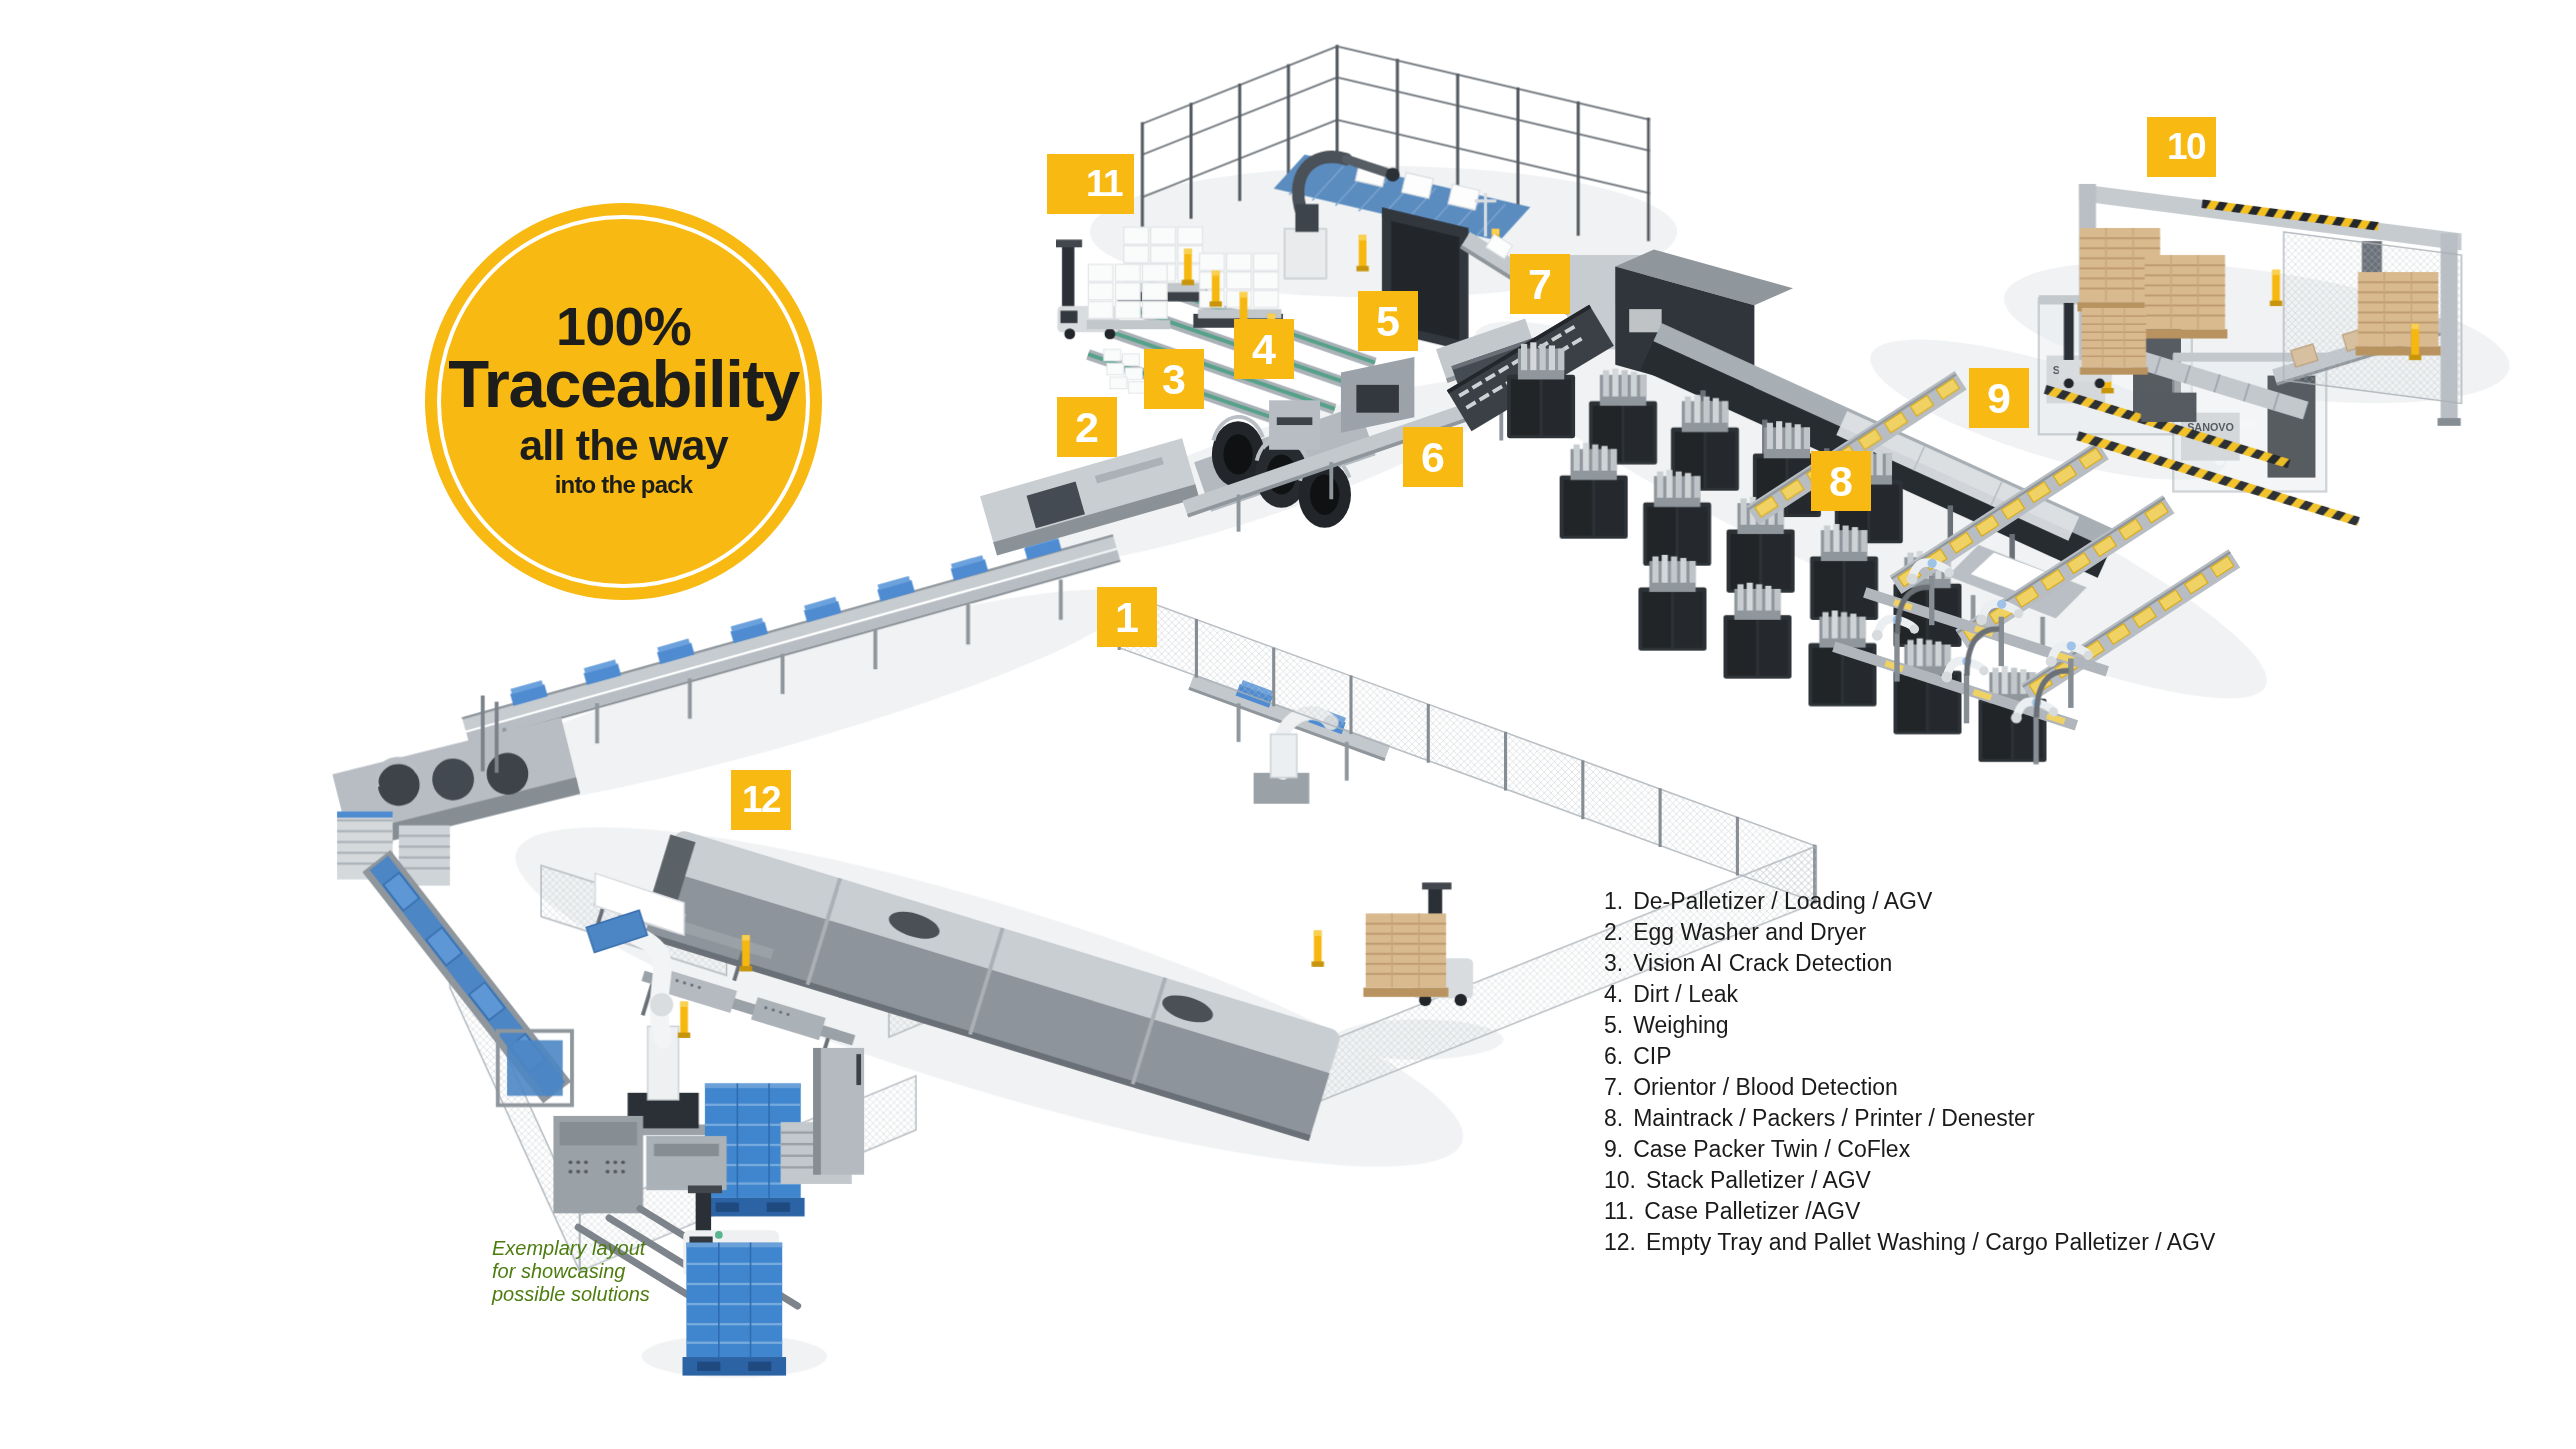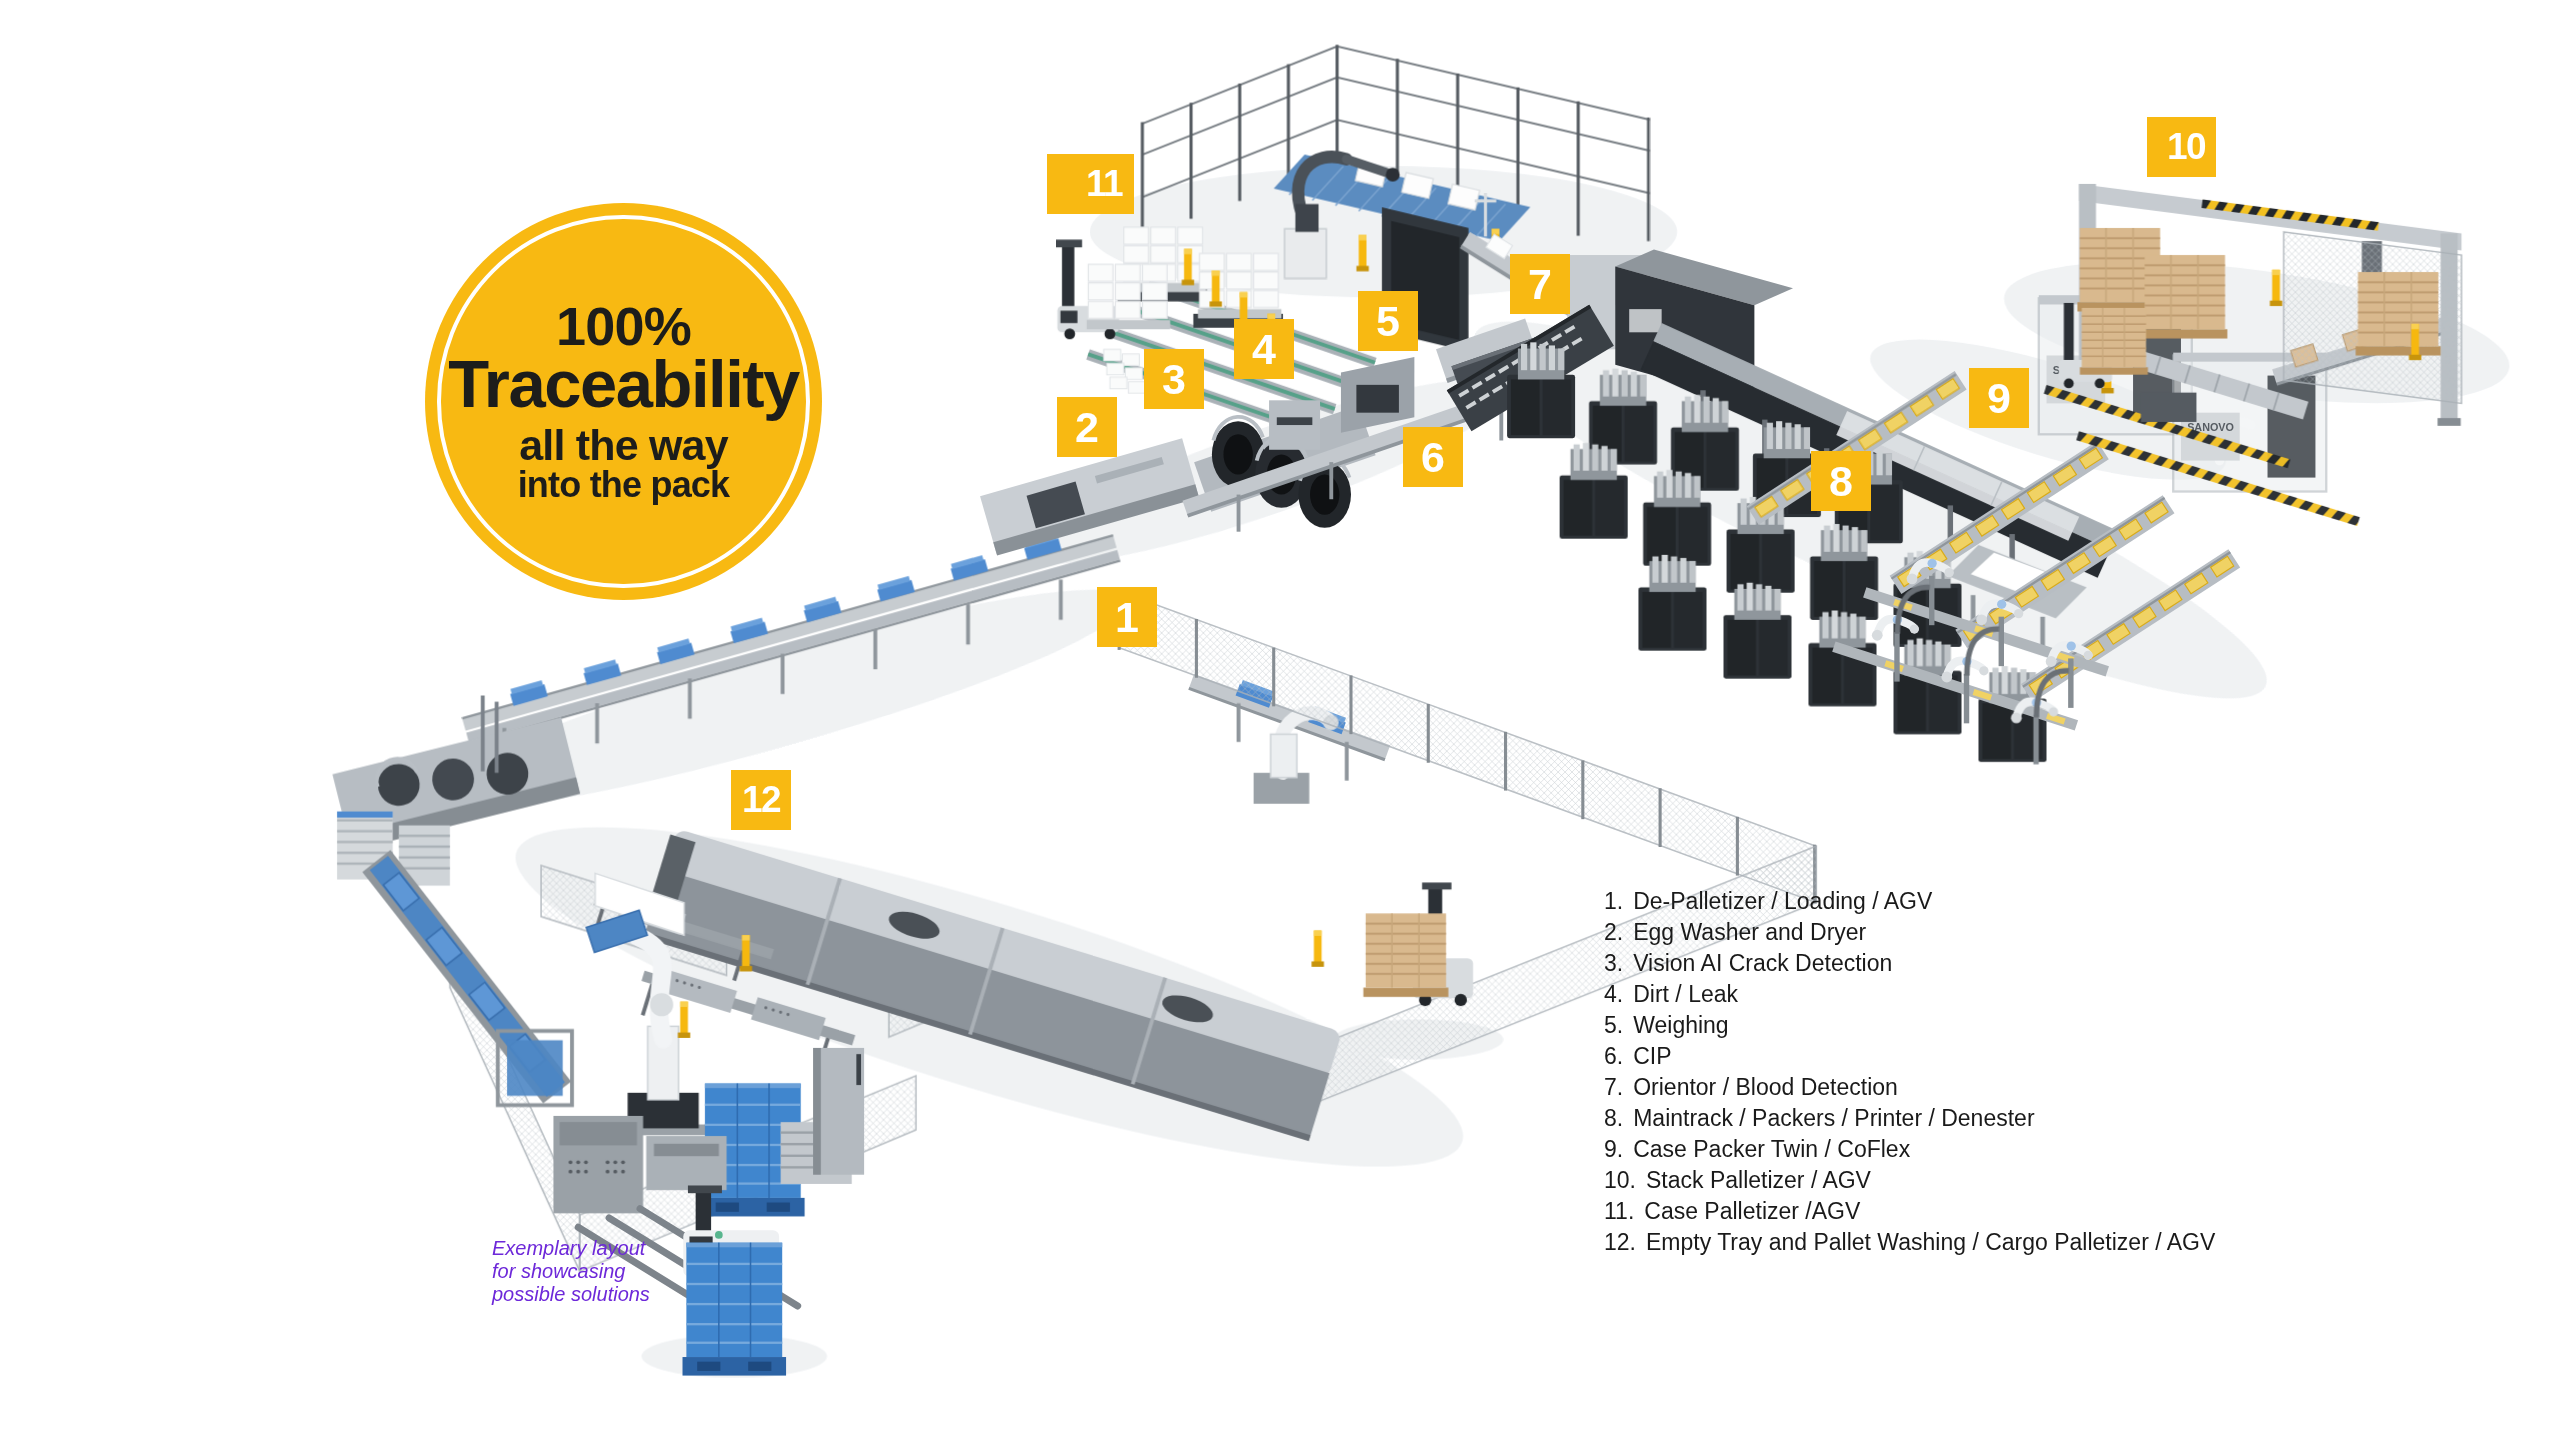--- a/index.html
+++ b/index.html
@@ -8,40 +8,40 @@
   #factory-svg{position:absolute;left:0;top:0;}
 
   
   .badge{position:absolute;left:425px;top:203px;width:397px;height:397px;border-radius:50%;
          background:#F8B912;display:flex;flex-direction:column;justify-content:center;
          text-align:center;color:#1d1d1b;}
   .badge::before{content:"";position:absolute;inset:12.4px;border:4.6px solid #fff;border-radius:50%;}
   .badge .b1{font-size:54px;font-weight:bold;line-height:57px;letter-spacing:-0.8px;}
   .badge .b2{font-size:67px;font-weight:bold;line-height:57px;letter-spacing:-1.5px;}
   .badge .b3{font-size:43px;font-weight:bold;line-height:40px;margin-top:12.4px;letter-spacing:-0.8px;}
-  .badge .b4{font-size:36px;font-weight:bold;line-height:40px;letter-spacing:-0.8px;}
+  .badge .b4{font-size:24px;font-weight:bold;line-height:40px;letter-spacing:-0.8px;}
 
   
   .marker{position:absolute;width:60px;height:60px;background:#F8B912;color:#ffffff;
           display:flex;align-items:center;justify-content:center;
           font-size:43px;font-weight:bold;}
   .marker.two{font-size:37px;letter-spacing:-1.5px;}
   .m1{left:1097px;top:587px;} .m2{left:1057px;top:397px;} .m3{left:1144px;top:349px;}
   .m4{left:1234px;top:319px;} .m5{left:1358px;top:291px;} .m6{left:1403px;top:427px;}
   .m7{left:1510px;top:254px;} .m8{left:1811px;top:451px;} .m9{left:1969px;top:368px;}
   .m10{left:2147px;top:117px;padding-left:9px;} .m11{left:1047px;top:154px;padding-left:27px;} .m12{left:731px;top:770px;}
 
   
   .legend{position:absolute;left:1604px;top:886px;color:#1a1a1a;font-size:23px;line-height:31px;}
   .legend .row{display:flex;white-space:nowrap;}
   .legend .num{margin-right:10px;}
 
   
   .footnote{position:absolute;left:492px;top:1237px;font-style:italic;font-size:20px;
-            line-height:23px;color:#6d28d9;}
+            line-height:23px;color:#4d7c0f;}
 </style>
 </head>
 <body>
 
 <div id="stage">
 
   <svg id="factory-svg" width="2576" height="1449" viewBox="0 0 3333 1875">
     <defs>
       <pattern id="mesh" width="9" height="9" patternUnits="userSpaceOnUse">
         <path d="M0 9L9 0M0 0L9 9" stroke="#b9c0c6" stroke-width="0.7"></path>

